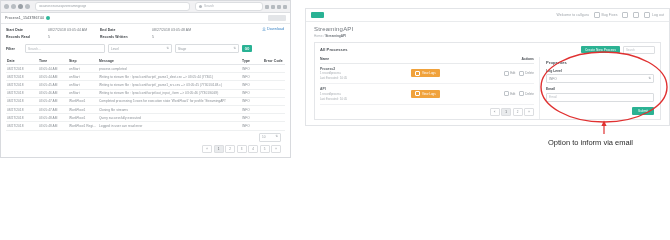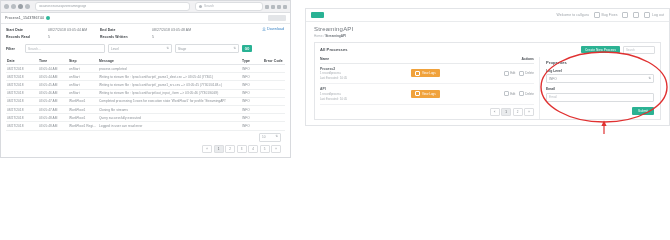--- a/index.html
+++ b/index.html
@@ -416,14 +416,15 @@
         </div>
       </div>
     </div>
   </div>
 
   <svg class="anno" viewBox="0 0 670 158">
     <ellipse cx="604" cy="87" rx="63" ry="35" fill="none" stroke="#e03131" stroke-width="1.4"></ellipse>
     <line x1="604" y1="122" x2="604" y2="134" stroke="#e03131" stroke-width="1.2"></line>
     <path d="M604 120.5 L601.4 126 L606.6 126 Z" fill="#e03131"></path>
   </svg>
+  <div class="caption">Option to inform via email</div>
 
 </div>
 
 </body></html>

